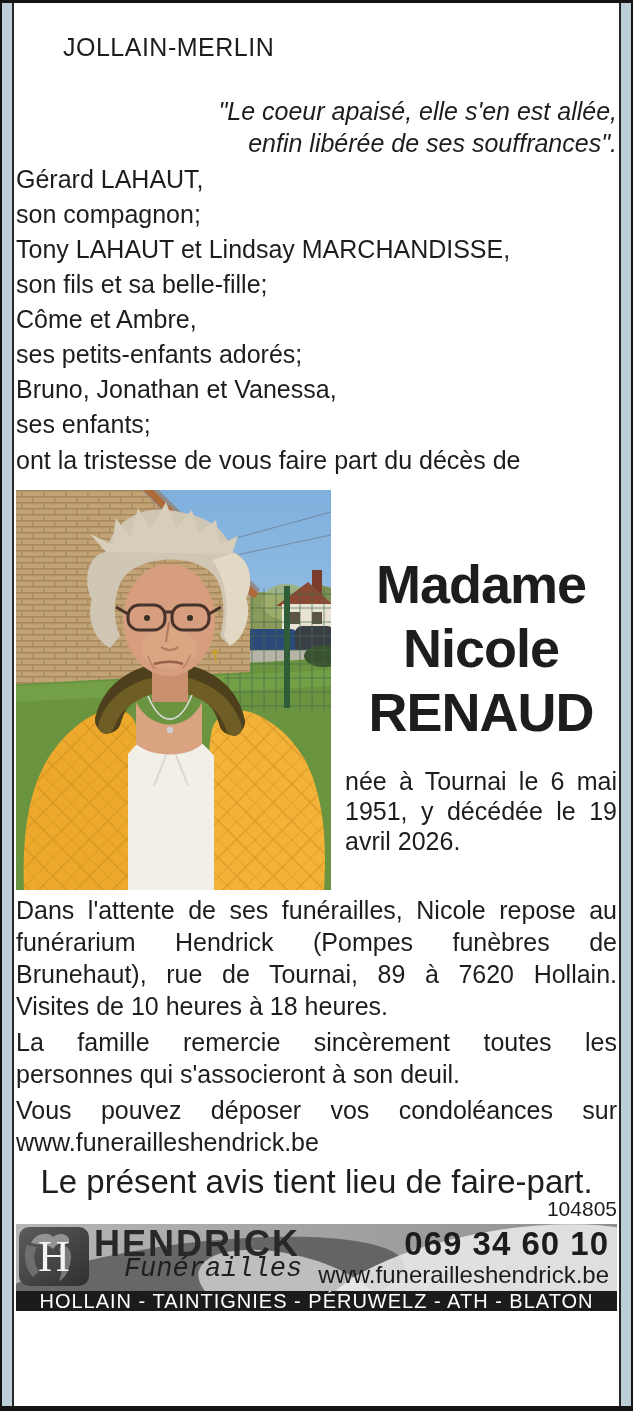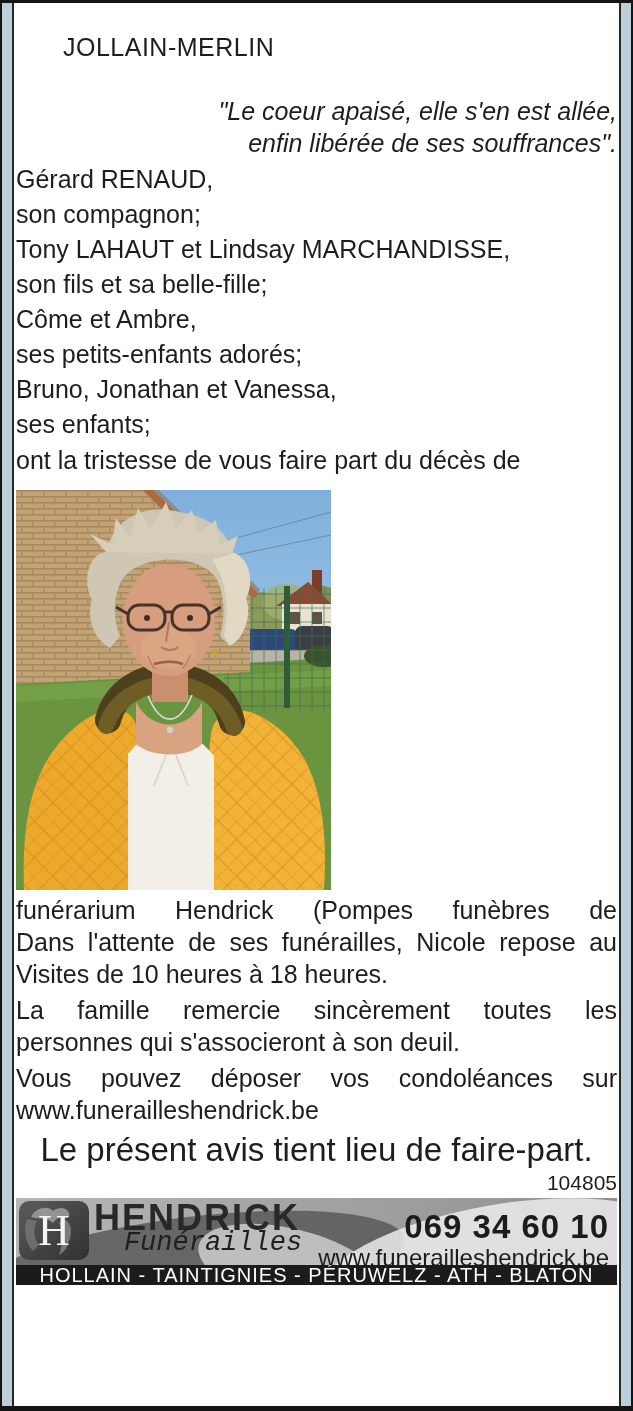--- a/index.html
+++ b/index.html
@@ -33,37 +33,37 @@
   .deceased-name span{display:block;}
   .dates{margin:22px 0 0 0;font-size:25px;line-height:30px;}
 
   .para{margin:4px 0 0 0;font-size:25px;line-height:32px;}
   .para.first{margin-top:22px;}
   .jline{display:block;text-align:justify;text-align-last:justify;}
   .pline{display:block;text-align:left;}
   .pline b{font-weight:bold;}
 
   .notice{margin:8px 0 0 0;font-size:33px;line-height:32px;text-align:center;}
-  .ref{margin-top:6px;font-size:21px;line-height:22px;text-align:right;}
+  .ref{font-size:21px;line-height:22px;text-align:right;}
 
   .banner{margin-top:4px;}
   .banner-top{position:relative;height:67px;overflow:hidden;
     background:linear-gradient(100deg,#b6b6b6 0%,#a6a6a6 40%,#999 75%,#8f8f8f 100%);}
   .art{position:absolute;border-radius:50%;}
   .art-dark{left:-40px;bottom:-48px;width:430px;height:96px;background:#555;transform:rotate(-7deg);opacity:.8;}
   .art-petal1{right:-60px;bottom:-60px;width:360px;height:120px;background:#ececec;transform:rotate(-10deg);opacity:.85;}
   .art-petal2{left:180px;bottom:-42px;width:190px;height:78px;background:#dcdcdc;transform:rotate(14deg);opacity:.75;}
   .logo{position:absolute;left:3px;top:3px;width:70px;height:59px;border-radius:10px;
     background:linear-gradient(140deg,#5c5c5c,#303030);z-index:2;display:flex;align-items:center;justify-content:center;}
   .logo svg{position:absolute;left:0;top:0;width:100%;height:100%;}
   .logo-h{position:relative;z-index:1;font-family:"Liberation Serif",serif;font-size:44px;color:#f4f4f4;line-height:1;}
   .brand{position:absolute;left:78px;top:1px;z-index:2;width:238px;}
   .brand-name{font-size:36px;font-weight:600;letter-spacing:2px;color:#282828;line-height:38px;white-space:nowrap;}
   .brand-sub{margin-top:-9px;text-align:center;font-family:Liberation Mono, monospace;font-style:italic;font-size:27px;color:#1f1f1f;}
-  .contact{position:absolute;right:8px;top:12px;z-index:2;text-align:right;}
+  .contact{position:absolute;right:8px;top:3px;z-index:2;text-align:right;}
   .phone{font-size:33px;font-weight:bold;letter-spacing:1px;color:#1c1c1c;line-height:34px;white-space:nowrap;}
   .website{font-size:24px;color:#1c1c1c;line-height:28px;white-space:nowrap;}
   .banner-bar{height:20px;background:#1b1b1b;color:#fff;display:flex;align-items:center;justify-content:center;
     font-size:20px;letter-spacing:1px;white-space:nowrap;}
 </style>
 </head>
 <body>
 
 <div class="page">
   <div class="stripe left"></div>
@@ -71,21 +71,21 @@
   <div class="content">
 
     <div class="locality">JOLLAIN-MERLIN</div>
 
     <div class="quote">
       <span>"Le coeur apaisé, elle s'en est allée,</span>
       <span>enfin libérée de ses souffrances".</span>
     </div>
 
     <div class="family">
-      <div class="f-name">Gérard RENAUD,</div>
+      <div class="f-name">Gérard LAHAUT,</div>
       <div class="f-rel">son compagnon;</div>
       <div class="f-name">Tony LAHAUT et Lindsay MARCHANDISSE,</div>
       <div class="f-rel">son fils et sa belle-fille;</div>
       <div class="f-name">Côme et Ambre,</div>
       <div class="f-rel">ses petits-enfants adorés;</div>
       <div class="f-name">Bruno, Jonathan et Vanessa,</div>
       <div class="f-rel">ses enfants;</div>
       <div class="intro">ont la tristesse de vous faire part du décès de</div>
     </div>
 
@@ -160,26 +160,39 @@
             <path d="M193 124 L205 117"></path>
           </g>
           <path d="M152 20 C118 16 96 36 90 62 C72 64 66 92 76 110 C70 128 78 150 94 158 L104 146 C96 128 98 104 106 90 C122 64 182 62 200 88 C208 102 210 126 204 146 L214 156 C228 148 236 126 230 108 C240 90 232 66 216 62 C210 36 186 24 152 20 Z" fill="#cfc6b4"></path>
           <path d="M90 62 L74 44 L96 54 L100 28 L114 48 L122 18 L134 40 L150 12 L160 38 L176 20 L182 44 L200 30 L204 54 L222 46 L216 64 Z" fill="#d6cdbb"></path>
           <path d="M196 70 C210 88 214 120 208 146 L214 156 C228 148 236 126 230 108 C238 92 234 70 218 63 Z" fill="#e2d9c5"></path>
           <circle cx="199" cy="162" r="2.6" fill="#c9a227"></circle>
           <path d="M199 164 L200 172" stroke="#c9a227" stroke-width="1.4"></path>
         </svg>
       </div>
 
+      <div class="name-col">
+        <div class="deceased-name">
+          <span>Madame</span>
+          <span>Nicole</span>
+          <span>RENAUD</span>
+        </div>
+        <p class="dates">
+          <span class="jline">née à Tournai le 6 mai</span>
+          <span class="jline">1951, y décédée le 19</span>
+          <span class="pline">avril 2026.</span>
+        </p>
+      </div>
     </div>
 
 
     <p class="para">
+      <span class="jline">Dans l'attente de ses funérailles, Nicole repose au</span>
       <span class="jline">funérarium Hendrick (Pompes funèbres de</span>
-      <span class="jline">Dans l'attente de ses funérailles, Nicole repose au</span>
+      <span class="jline">Brunehaut), rue de Tournai, 89 à 7620 Hollain.</span>
       <span class="pline">Visites de 10 heures à 18 heures.</span>
     </p>
 
     <p class="para">
       <span class="jline">La famille remercie sincèrement toutes les</span>
       <span class="pline">personnes qui s'associeront à son deuil.</span>
     </p>
 
     <p class="para">
       <span class="jline">Vous pouvez déposer vos condoléances sur</span>

